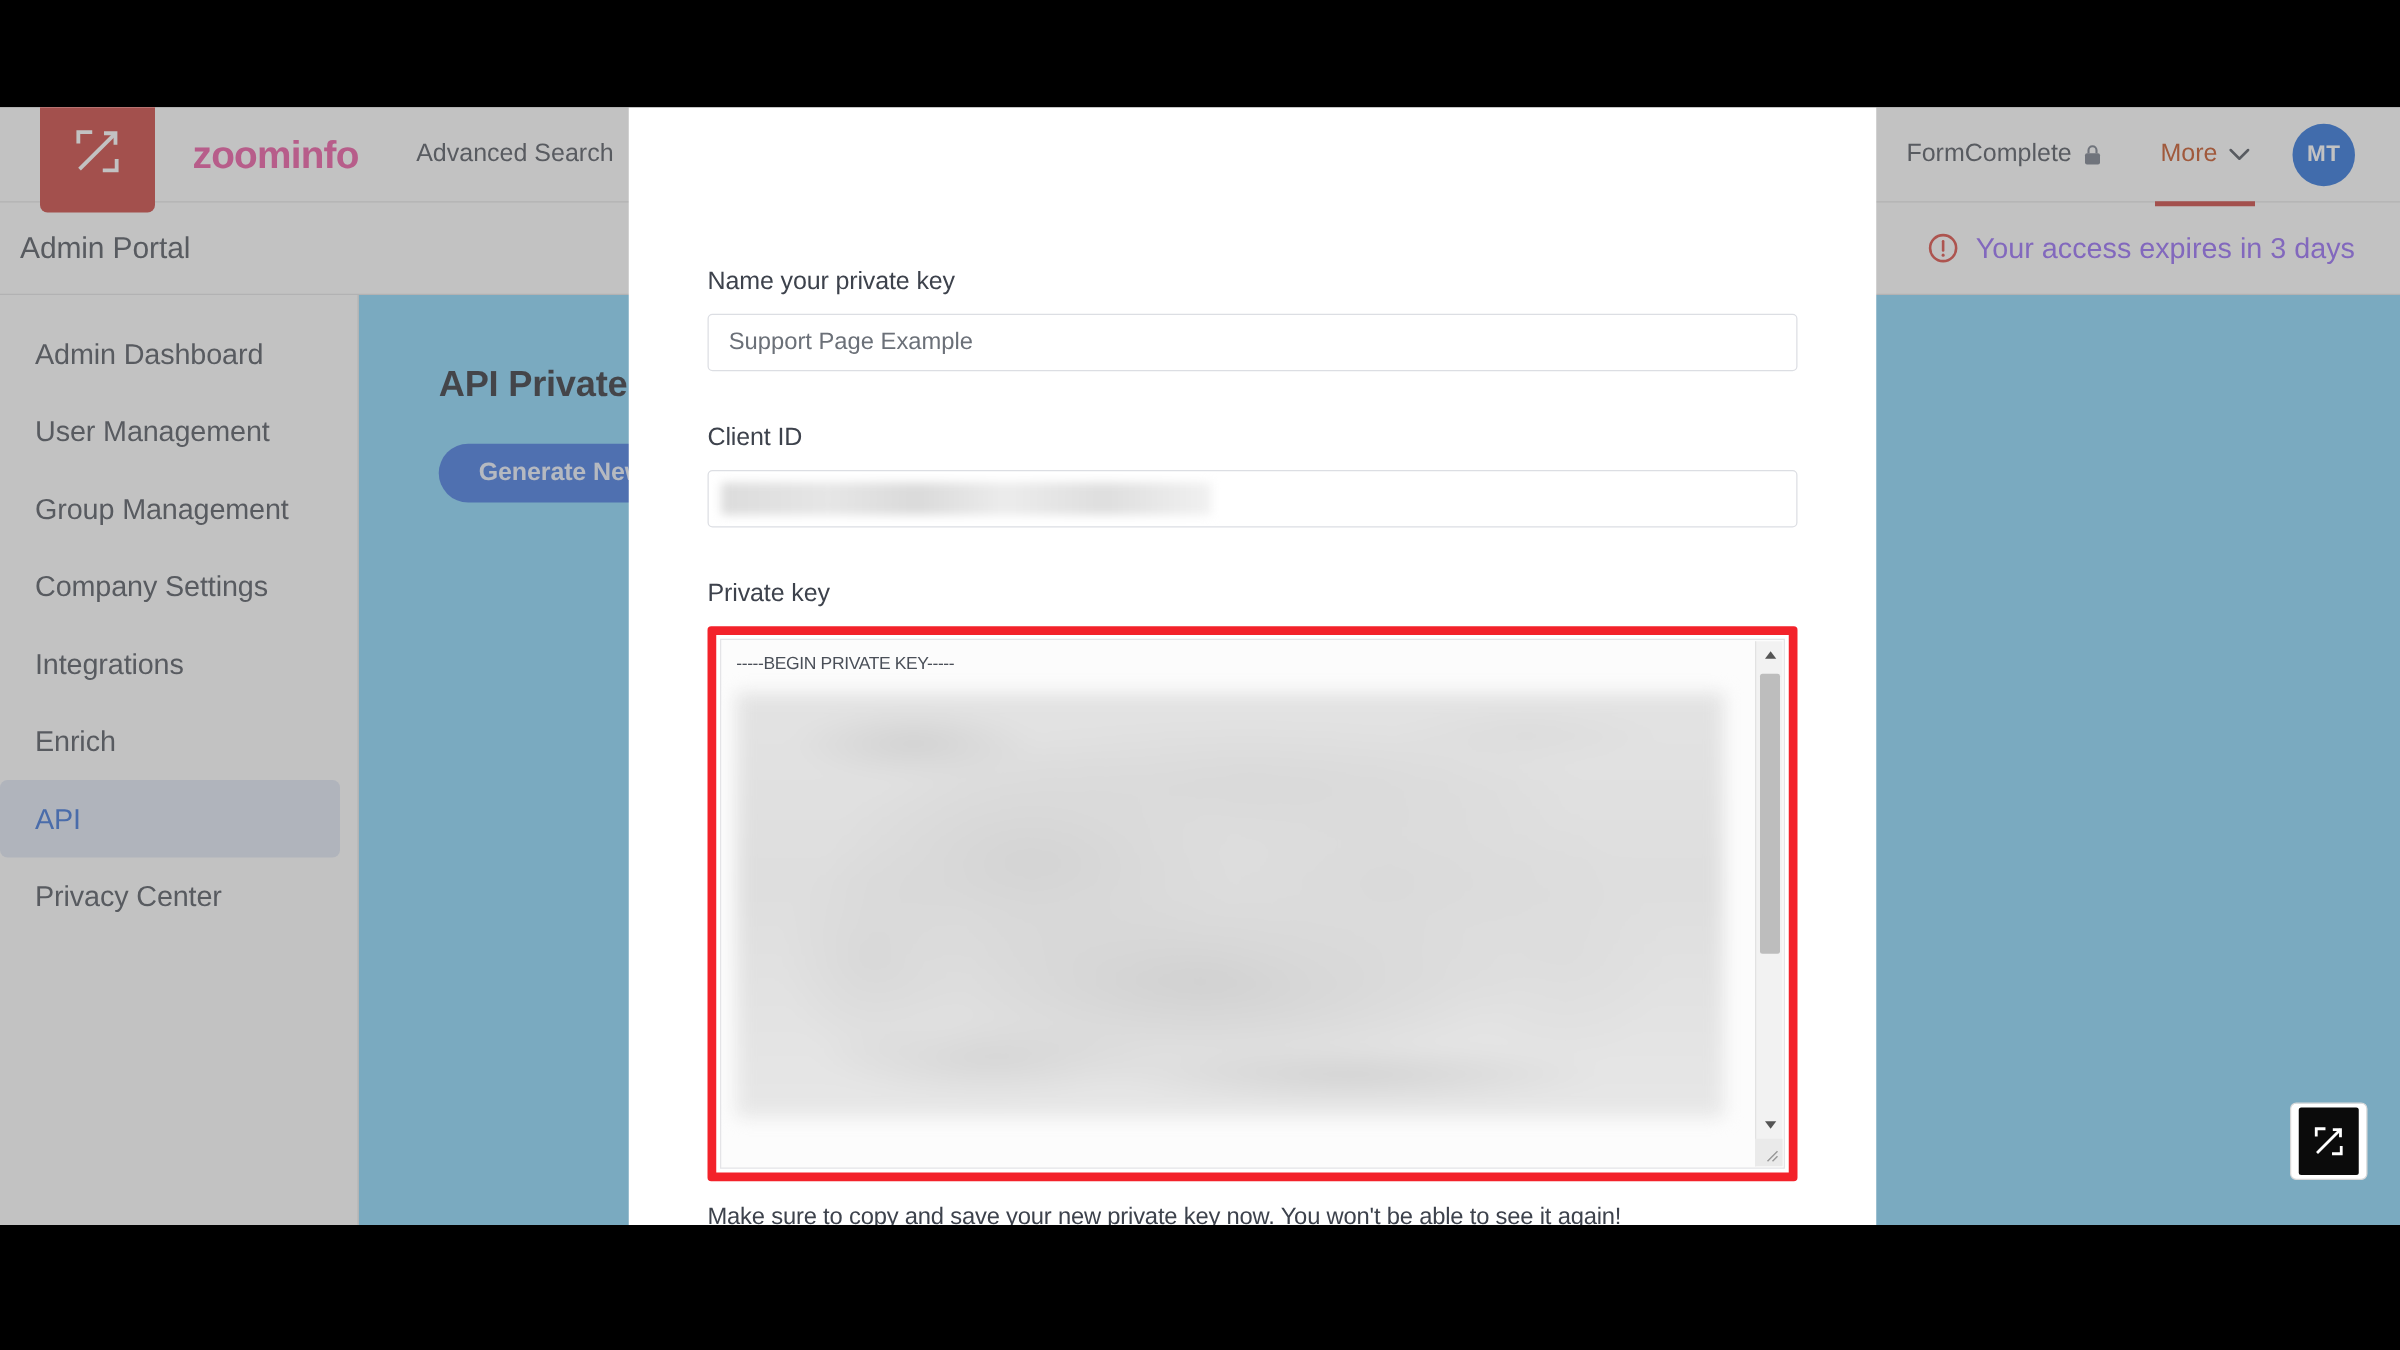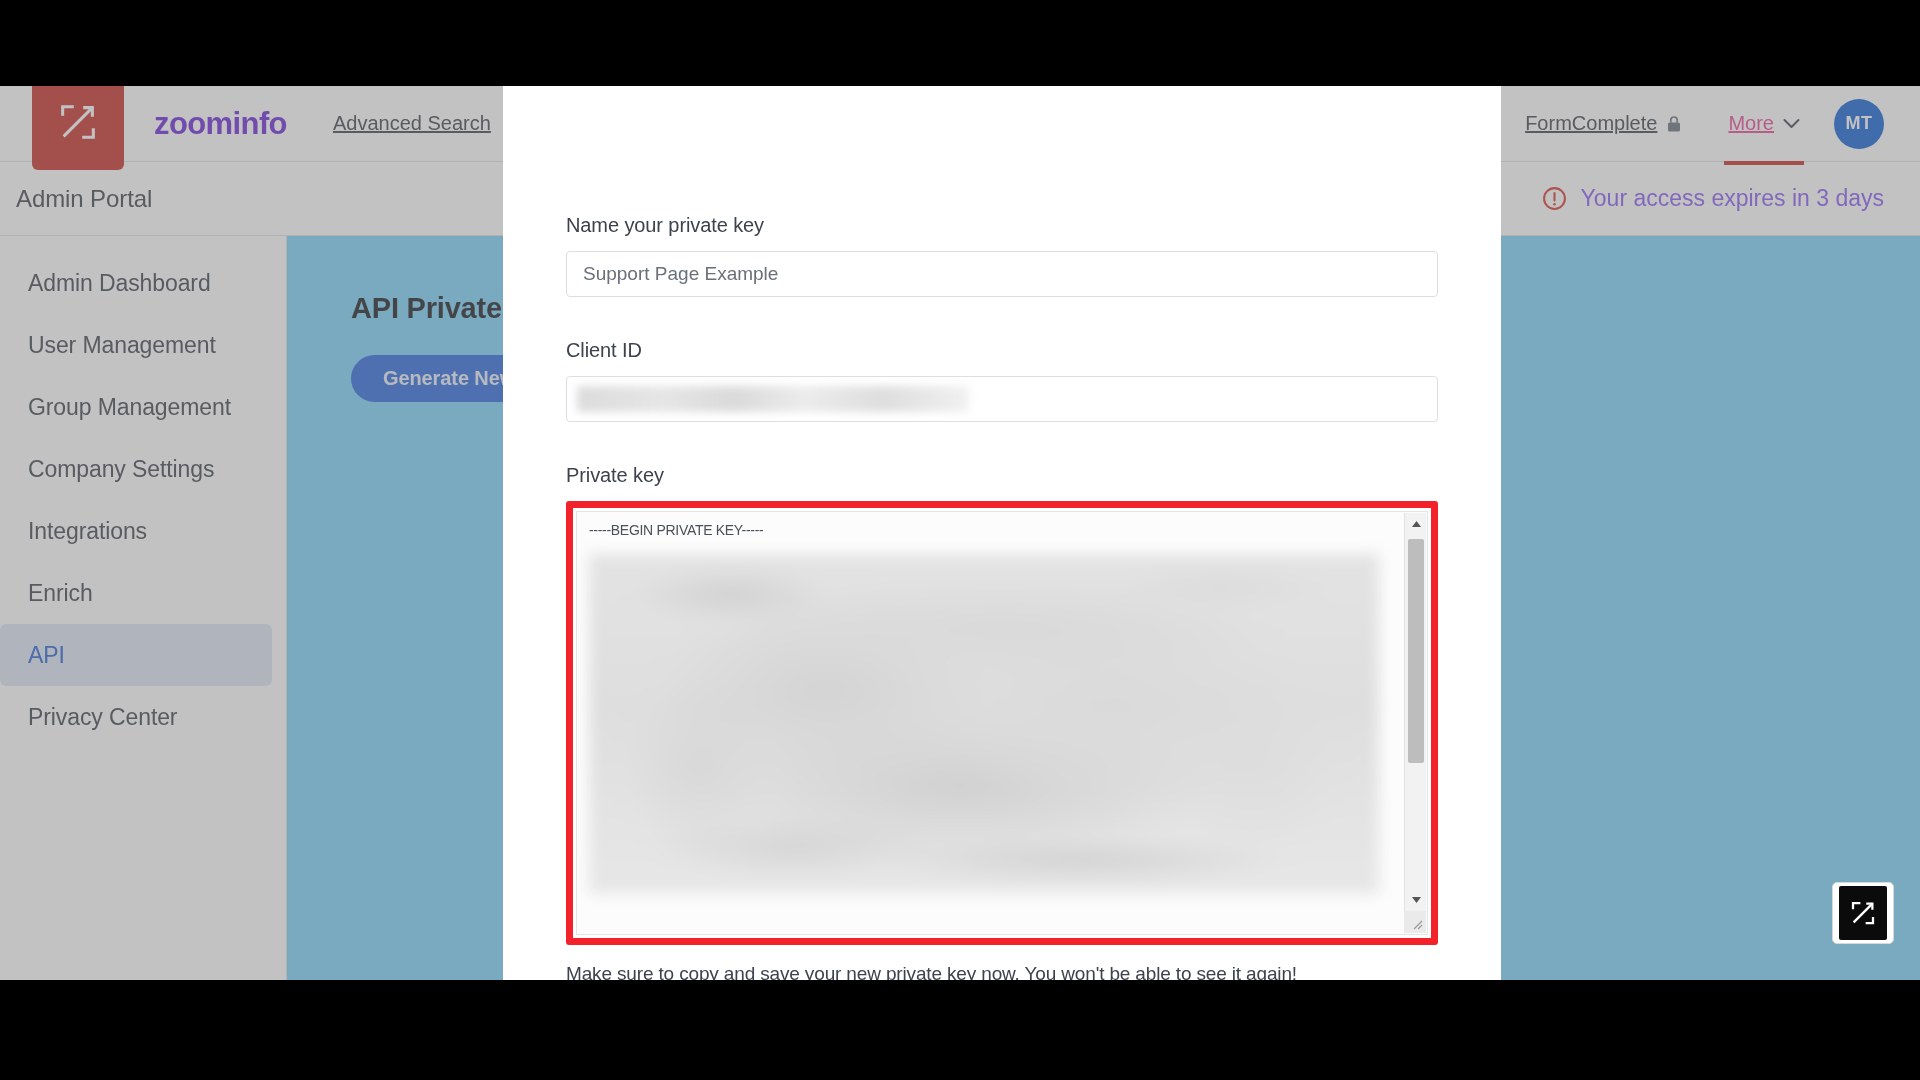--- a/index.html
+++ b/index.html
@@ -65,42 +65,41 @@
     align-items: center;
     justify-content: center;
     flex: none;
   }
   .logo-tile svg { width: 46px; height: 46px; }
   .brand {
     margin-left: 30px;
     font-size: 31px;
     font-weight: 700;
     letter-spacing: -0.6px;
-    color: #6d28d9;
+    color: #ec4899;
   }
   .navlinks {
     display: flex;
     align-items: center;
     margin-left: 46px;
     gap: 46px;
     flex: 1 1 auto;
     min-width: 0;
   }
   .navlink {
     position: relative;
     font-size: 20px;
     color: #3f444e;
     white-space: nowrap;
     padding: 26px 0;
     display: flex;
     align-items: center;
     gap: 9px;
-    text-decoration: underline;
-  }
-  .navlink.active { color: #ec4899; }
+  }
+  .navlink.active { color: #c2410c; }
   .navlink.active::after {
     content: "";
     position: absolute;
     left: -4px; right: -4px; bottom: -4px;
     height: 4px;
     background: #c7312b;
   }
   .lock-ico svg { width: 16px; height: 18px; display: block; }
   .chev svg { width: 17px; height: 11px; display: block; }
   .avatar {

